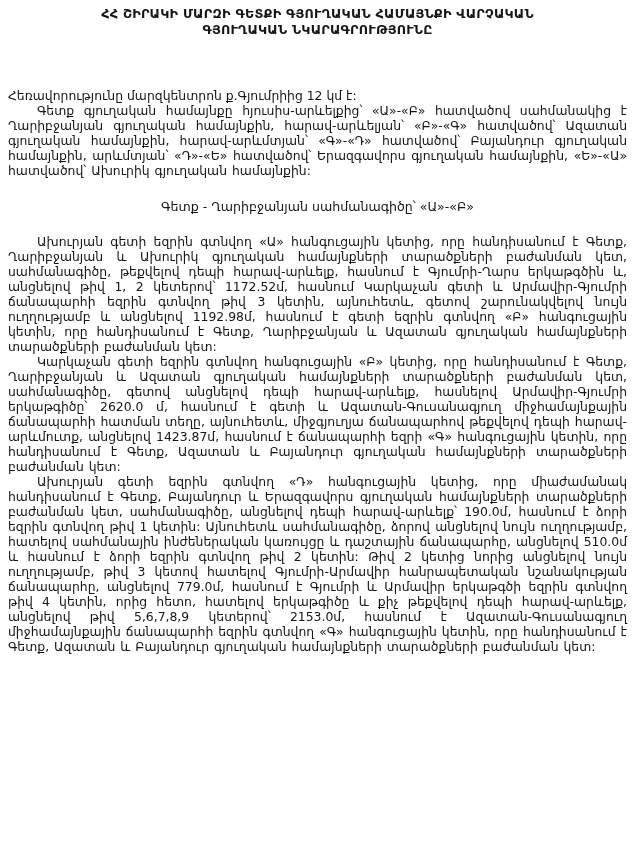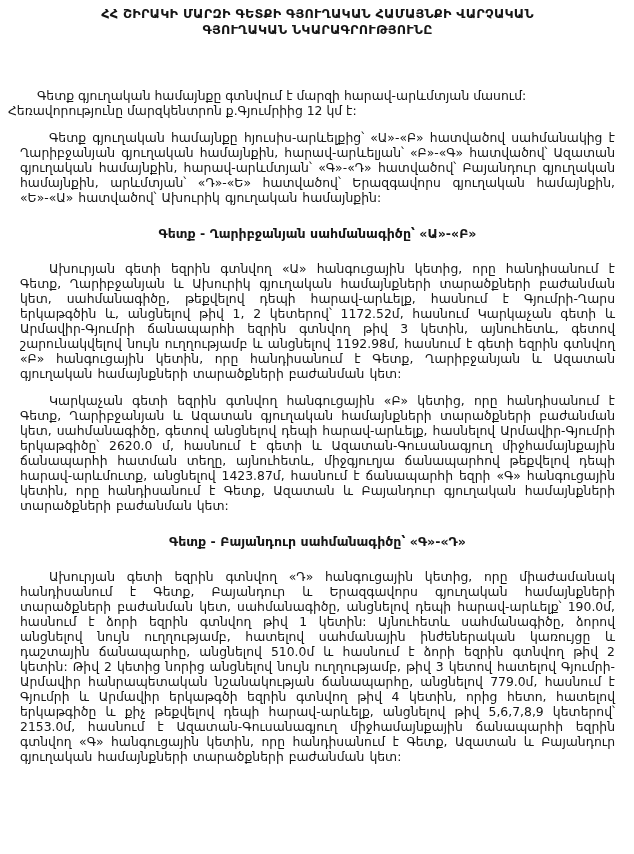--- a/index.html
+++ b/index.html
@@ -34,57 +34,55 @@
   .line-indent {
     text-indent: 29px;
     margin: 0;
   }
   .line-noindent {
     text-indent: 0;
     margin: 0;
   }
   .para {
     text-indent: 29px;
-    margin: 12px;
+    margin: 0;
     word-spacing: 1px;
   }
   .section-heading {
     text-align: center;
-    font-weight: bold;
+    font-weight: normal;
     font-size: 12.6px;
     margin: 21px 0 20px 0;
     text-indent: 0;
   }
   .intro-block {
     margin: 0;
   }
 </style>
 </head>
 <body>
 
 <div class="page">
 
   <div class="doc-title">
     <div>ՀՀ ՇԻՐԱԿԻ ՄԱՐԶԻ ԳԵՏՔԻ ԳՅՈՒՂԱԿԱՆ ՀԱՄԱՅՆՔԻ ՎԱՐՉԱԿԱՆ</div>
     <div>ԳՅՈՒՂԱԿԱՆ ՆԿԱՐԱԳՐՈՒԹՅՈՒՆԸ</div>
   </div>
 
   <div class="intro-block">
-    <p class="line-indent">Գետք գյուղական համայնքը գտնվում է մարզի հարավ-արևմտյան մասում:</p>
     <p class="line-noindent">Հեռավորությունը մարզկենտրոն ք.Գյումրիից 12 կմ է:</p>
     <p class="para">Գետք գյուղական համայնքը հյուսիս-արևելքից՝ «Ա»-«Բ» հատվածով սահմանակից է Ղարիբջանյան գյուղական համայնքին, հարավ-արևելյան՝ «Բ»-«Գ» հատվածով՝ Ազատան գյուղական համայնքին, հարավ-արևմտյան՝ «Գ»-«Դ» հատվածով՝ Բայանդուր գյուղական համայնքին, արևմտյան՝ «Դ»-«Ե» հատվածով՝ Երազգավորս գյուղական համայնքին, «Ե»-«Ա» հատվածով՝ Ախուրիկ գյուղական համայնքին:</p>
   </div>
 
   <div>
     <p class="section-heading">Գետք - Ղարիբջանյան սահմանագիծը՝ «Ա»-«Բ»</p>
     <p class="para">Ախուրյան գետի եզրին գտնվող «Ա» հանգուցային կետից, որը հանդիսանում է Գետք, Ղարիբջանյան և Ախուրիկ գյուղական համայնքների տարածքների բաժանման կետ, սահմանագիծը, թեքվելով դեպի հարավ-արևելք, հասնում է Գյումրի-Ղարս երկաթգծին և, անցնելով թիվ 1, 2 կետերով՝ 1172.52մ, հասնում Կարկաչան գետի և Արմավիր-Գյումրի ճանապարհի եզրին գտնվող թիվ 3 կետին, այնուհետև, գետով շարունակվելով նույն ուղղությամբ և անցնելով 1192.98մ, հասնում է գետի եզրին գտնվող «Բ» հանգուցային կետին, որը հանդիսանում է Գետք, Ղարիբջանյան և Ազատան գյուղական համայնքների տարածքների բաժանման կետ:</p>
   </div>
 
   <div>
     <p class="para">Կարկաչան գետի եզրին գտնվող հանգուցային «Բ» կետից, որը հանդիսանում է Գետք, Ղարիբջանյան և Ազատան գյուղական համայնքների տարածքների բաժանման կետ, սահմանագիծը, գետով անցնելով դեպի հարավ-արևելք, հասնելով Արմավիր-Գյումրի երկաթգիծը՝ 2620.0 մ, հասնում է գետի և Ազատան-Գուսանագյուղ միջհամայնքային ճանապարհի հատման տեղը, այնուհետև, միջգյուղյա ճանապարհով թեքվելով դեպի հարավ-արևմուտք, անցնելով 1423.87մ, հասնում է ճանապարհի եզրի «Գ» հանգուցային կետին, որը հանդիսանում է Գետք, Ազատան և Բայանդուր գյուղական համայնքների տարածքների բաժանման կետ:</p>
   </div>
 
   <div>
-    <p class="section-heading">Գետք - Բայանդուր սահմանագիծը՝ «Գ»-«Դ»</p>
     <p class="para">Ախուրյան գետի եզրին գտնվող «Դ» հանգուցային կետից, որը միաժամանակ հանդիսանում է Գետք, Բայանդուր և Երազգավորս գյուղական համայնքների տարածքների բաժանման կետ, սահմանագիծը, անցնելով դեպի հարավ-արևելք՝ 190.0մ, հասնում է ձորի եզրին գտնվող թիվ 1 կետին: Այնուհետև սահմանագիծը, ձորով անցնելով նույն ուղղությամբ, հատելով սահմանային ինժեներական կառույցը և դաշտային ճանապարհը, անցնելով 510.0մ և հասնում է ձորի եզրին գտնվող թիվ 2 կետին: Թիվ 2 կետից նորից անցնելով նույն ուղղությամբ, թիվ 3 կետով հատելով Գյումրի-Արմավիր հանրապետական նշանակության ճանապարհը, անցնելով 779.0մ, հասնում է Գյումրի և Արմավիր երկաթգծի եզրին գտնվող թիվ 4 կետին, որից հետո, հատելով երկաթգիծը և քիչ թեքվելով դեպի հարավ-արևելք, անցնելով թիվ 5,6,7,8,9 կետերով՝ 2153.0մ, հասնում է Ազատան-Գուսանագյուղ միջհամայնքային ճանապարհի եզրին գտնվող «Գ» հանգուցային կետին, որը հանդիսանում է Գետք, Ազատան և Բայանդուր գյուղական համայնքների տարածքների բաժանման կետ:</p>
   </div>
 
 </div>
 
 </body></html>

